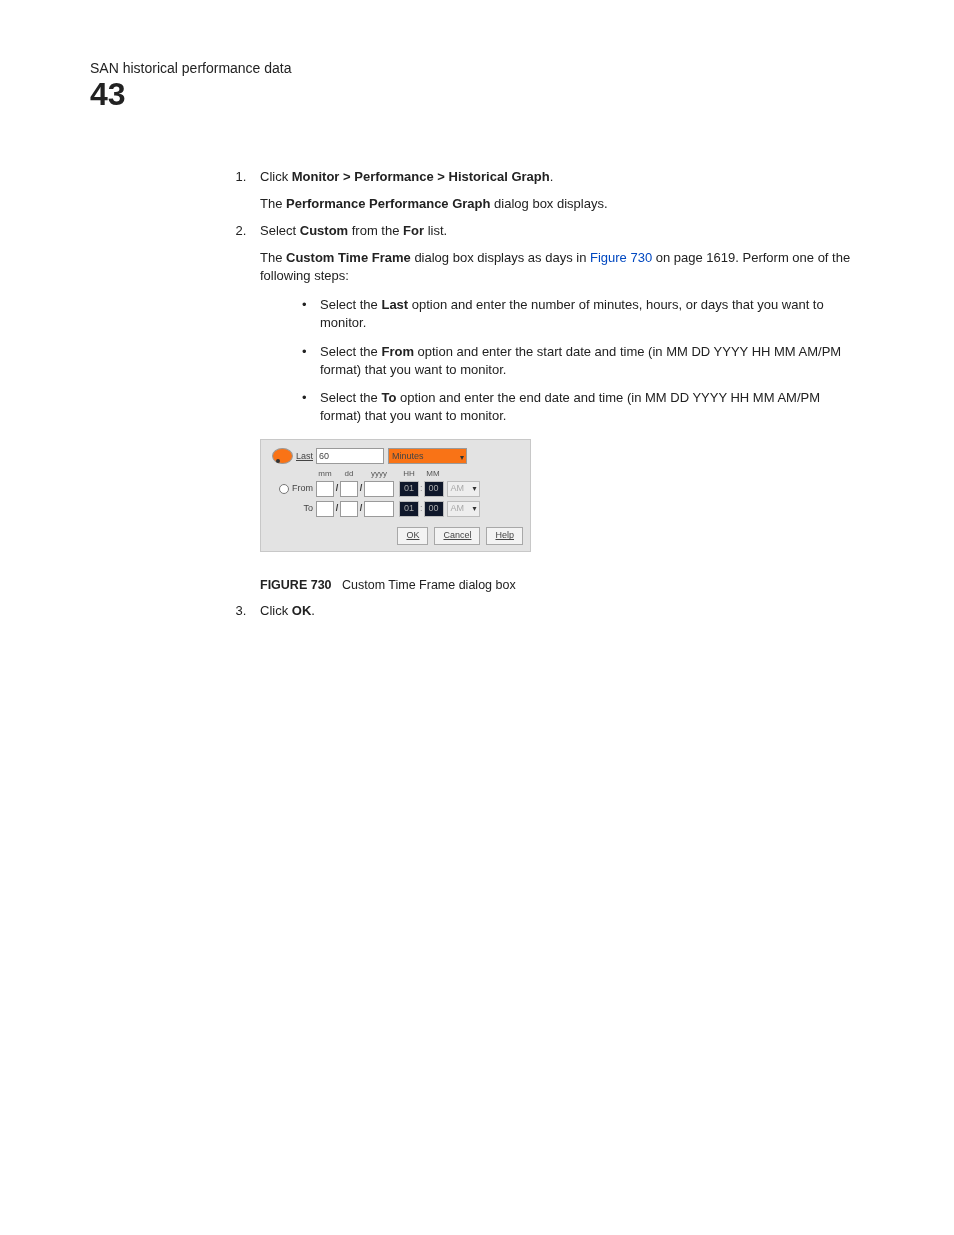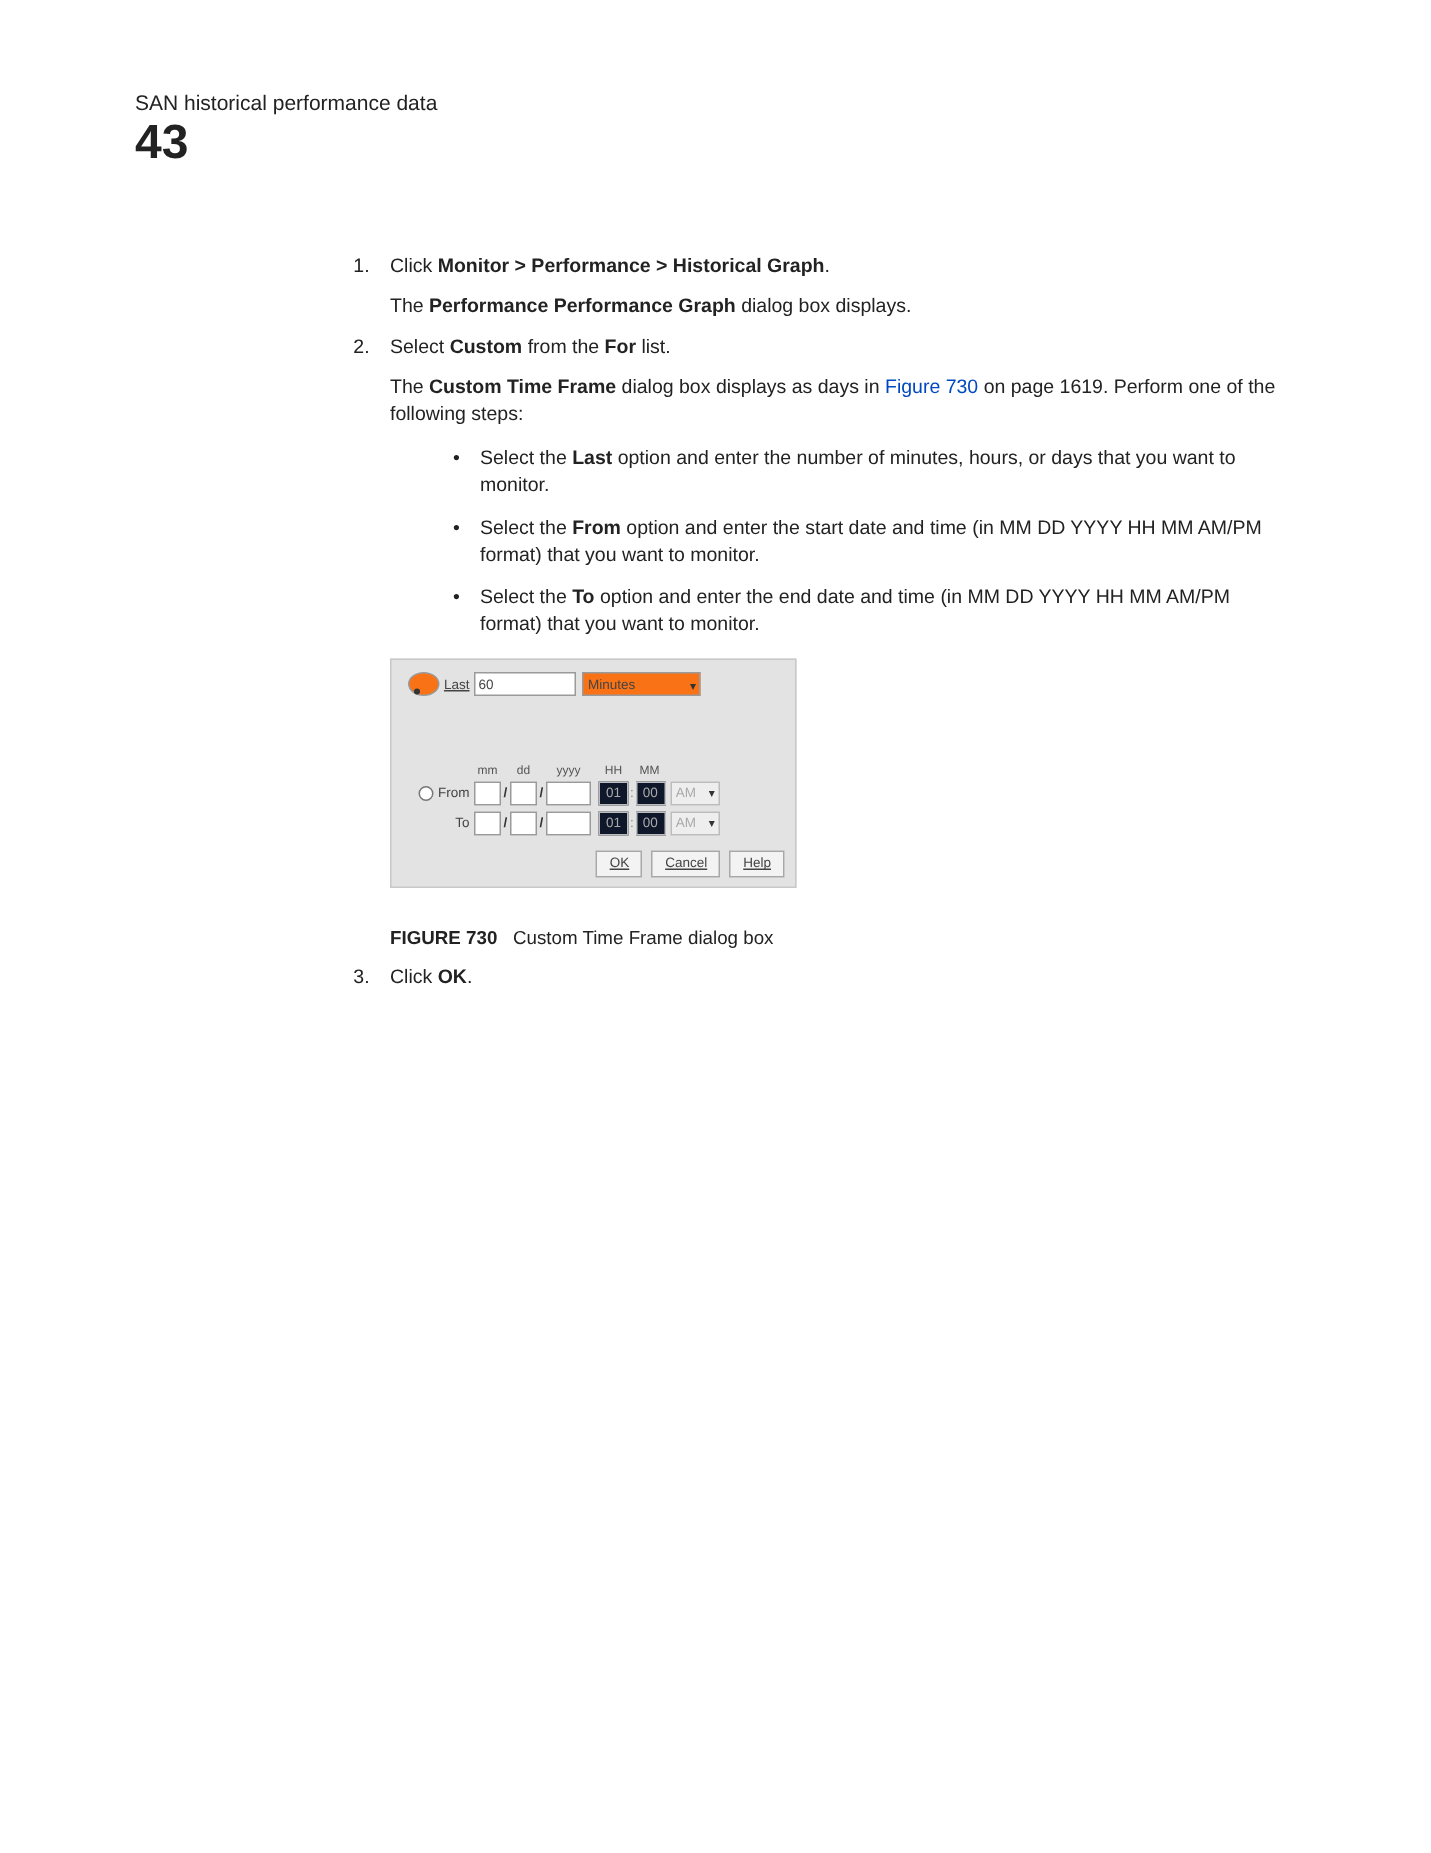--- a/index.html
+++ b/index.html
@@ -122,21 +122,21 @@
     justify-content: space-between;
     align-items: flex-end;
     padding: 0 2px 0 3px;
     margin-left: 4px;
     font-size: 9px;
   }
   .chev {
     font-size: 8px;
     color: #333;
   }
-  .hcell { font-size: 8px; color:#555; text-align:center;margin-top:40px; }
+  .hcell { font-size: 8px; color:#555; text-align:center; }
   .date-sm {
     width: 16px; height:14px;
     background:#fff; border:1px solid #9a9a9a;
     font-size: 9px;
   }
   .date-yy { width: 28px; }
   .date-sep { width: 6px; text-align:center; font-weight:bold; color:#333;}
   .time-box {
     height:14px; width:18px;
     background:#0f172a; border:1px solid #bcbcbc;

